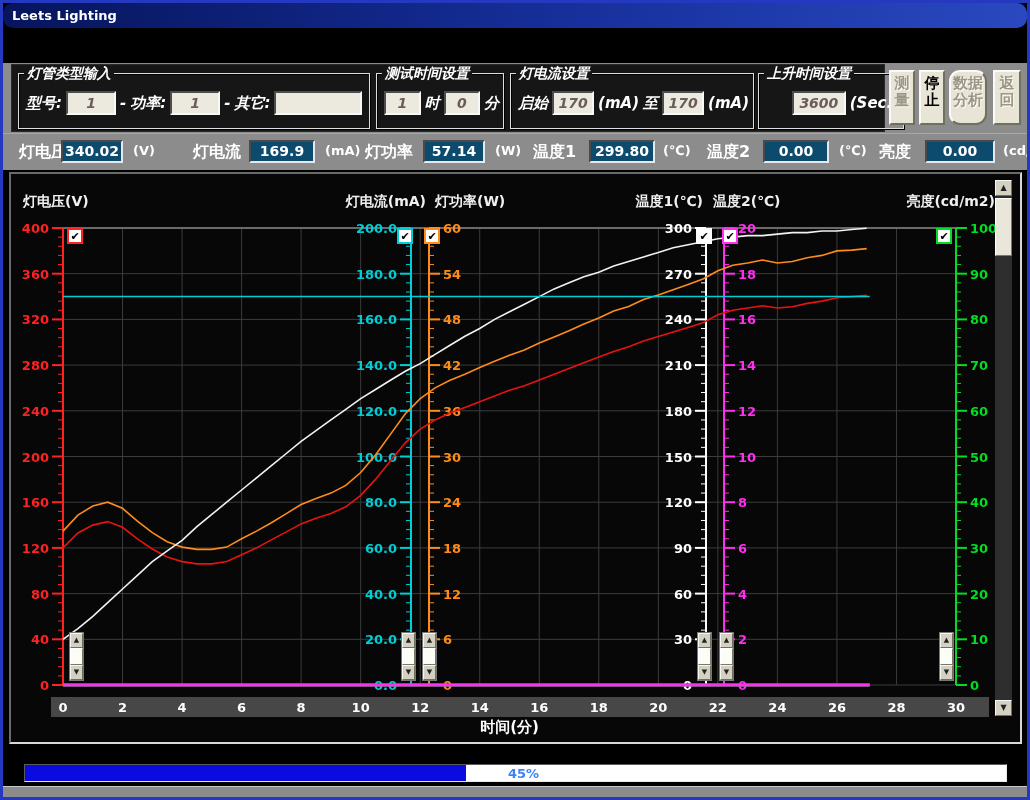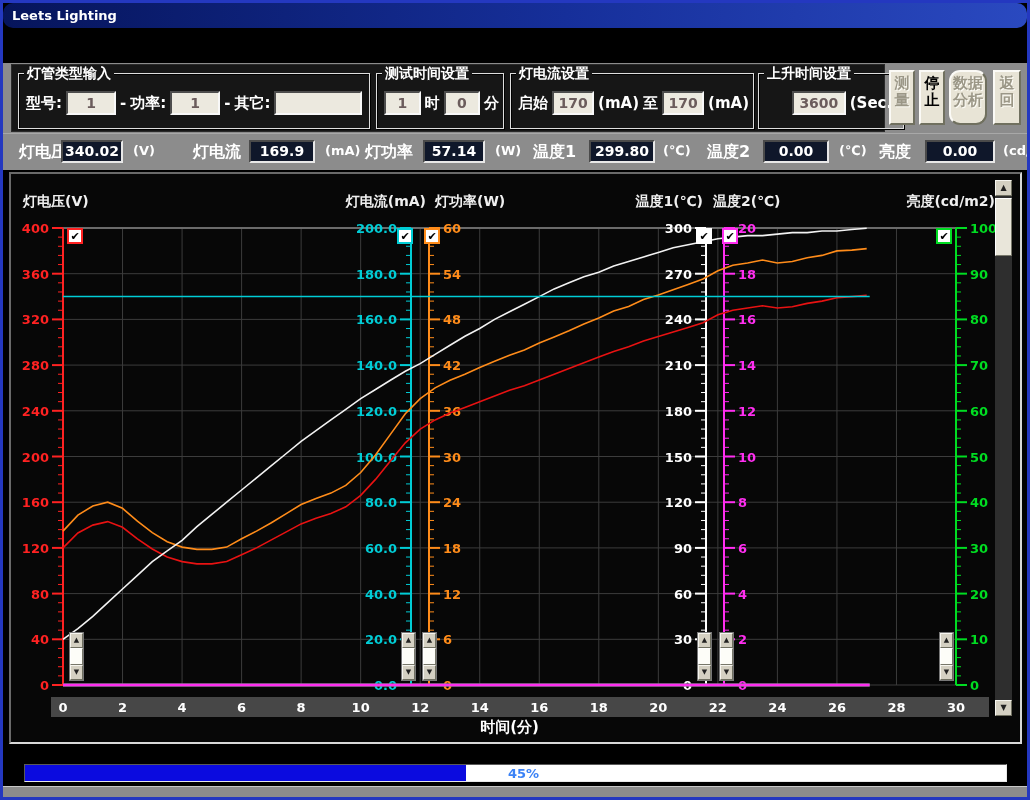--- a/index.html
+++ b/index.html
@@ -9,34 +9,34 @@
   .titlebar{position:absolute;left:0;top:0;width:1024px;height:25px;
     background:linear-gradient(90deg,#06155c 0%,#162f9a 55%,#2a49c0 100%);
     color:#fff;font-weight:bold;font-size:13px;line-height:25px;padding-left:9px;border-radius:10px;}
   
   .header{position:absolute;left:0;top:25px;width:1024px;height:35px;background:#3c5cc2;border-top:1px solid #6b84e0;}
   .htitle{position:absolute;left:0;right:0;top:3px;text-align:center;color:#fff;font-size:24px;font-weight:bold;letter-spacing:8px;}
   .stime{position:absolute;right:145px;top:8px;color:#fff;font-size:15px;font-weight:bold;}
   .ampm{position:absolute;right:18px;top:8px;color:#fff;font-size:15px;font-weight:bold;}
   
   .control-strip{position:absolute;left:0;top:60px;width:1024px;height:70px;background:#8c8c8c;}
-  .control-black{position:absolute;left:8px;top:1px;width:874px;height:68px;background:#161616;border:1px solid #2a2a2a;}
+  .control-black{position:absolute;left:8px;top:1px;width:874px;height:68px;background:#161616;border:1px solid #2a2a2a;font-style:italic;}
   .gbox{position:absolute;top:8px;height:56px;border:1px solid #dedede;box-shadow:inset 1px 1px 0 #000, 1px 1px 0 #000;}
   .gbox .legend{position:absolute;top:-9px;left:5px;background:#161616;padding:0 3px;color:#fff;font-size:14px;font-weight:bold;white-space:nowrap;}
   .gbox .grow{position:absolute;left:7px;right:4px;top:17px;display:flex;align-items:center;gap:4px;color:#fff;font-size:15px;font-weight:bold;white-space:nowrap;}
   .field{display:inline-block;background:#ece9df;border:2px solid;border-color:#4d4d4d #f8f8f8 #f8f8f8 #4d4d4d;
     color:#6b5c5c;font-size:14px;font-weight:bold;text-align:center;height:24px;line-height:20px;}
   .btn{position:absolute;top:7px;height:55px;background:#e8e4d6;border:2px solid;border-color:#fbfaf6 #70705f #70705f #fbfaf6;
     font-size:15px;font-weight:bold;line-height:1.1;text-align:center;word-break:break-all;padding:3px 1px;cursor:pointer;}
   .btn.dis{color:#9b9787;text-shadow:1px 1px 0 #fcfbf5;}
   .btn.en{color:#000;}
   
   .readout-row{position:absolute;left:0;top:130px;width:1024px;height:37px;background:#8c8c8c;border-top:1px solid #a8a8a8;}
   .ro-label{position:absolute;top:8px;color:#fff;font-size:16px;font-weight:bold;white-space:nowrap;}
-  .ro-field{position:absolute;top:6px;height:23px;background:#0f172a;border:2px solid;border-color:#4a4a4a #e8e8e8 #e8e8e8 #4a4a4a;
+  .ro-field{position:absolute;top:6px;height:23px;background:#0c4a6e;border:2px solid;border-color:#4a4a4a #e8e8e8 #e8e8e8 #4a4a4a;
     color:#fff;font-size:14px;font-weight:bold;text-align:center;line-height:19px;}
   .ro-unit{position:absolute;top:9px;color:#fff;font-size:13px;font-weight:bold;white-space:nowrap;}
   
   .chart-panel{position:absolute;left:6px;top:169px;width:1013px;height:572px;background:#070707;
     border:2px solid;border-color:#6a6a6a #d8d8d8 #d8d8d8 #6a6a6a;}
   .axis-cb{position:absolute;width:16px;height:16px;background:#fff;color:#000;font-size:11px;line-height:14px;
     text-align:center;cursor:pointer;}
   .spinner{position:absolute;width:15px;background:#d4d0c2;border:1px solid #777;}
   .spin-btn{height:15px;background:#d4d0c2;border:1px solid;border-color:#f6f5ef #6f6f60 #6f6f60 #f6f5ef;
     font-size:7px;line-height:13px;text-align:center;color:#222;cursor:pointer;}

